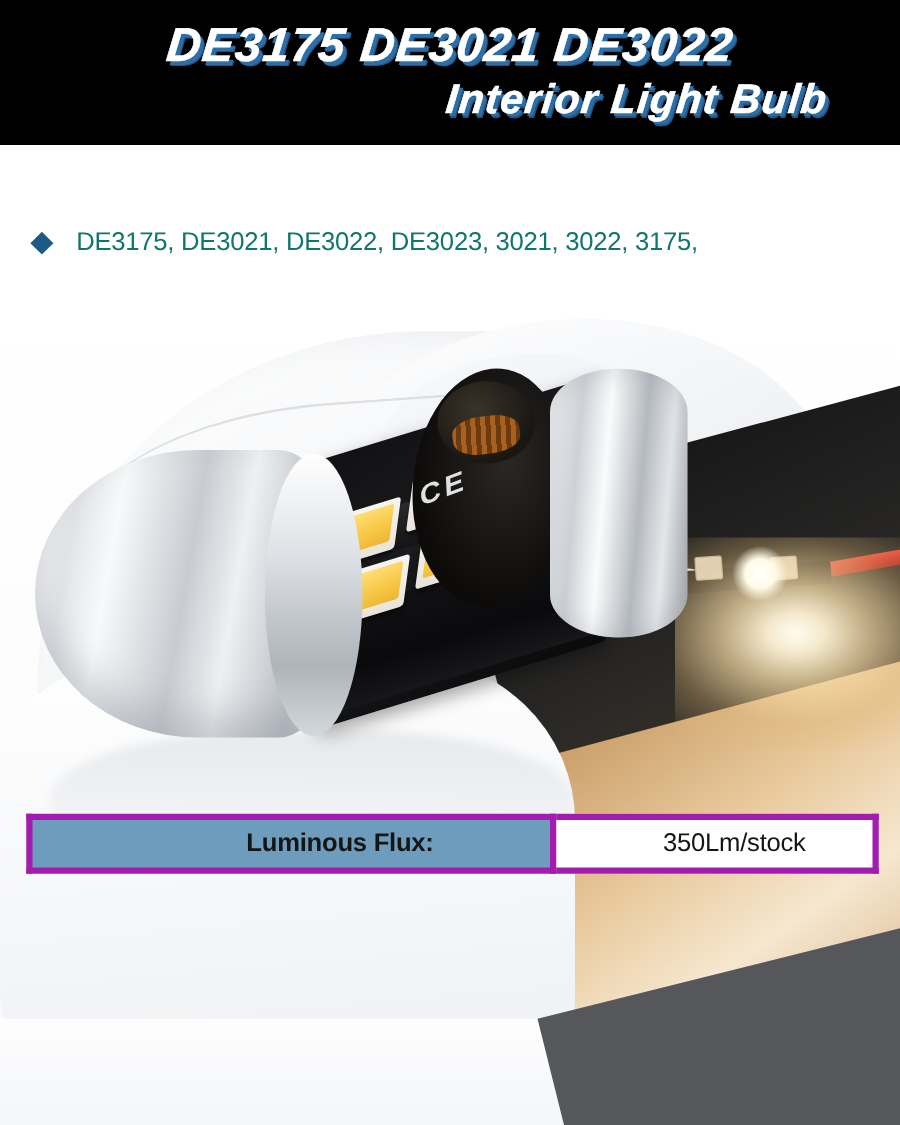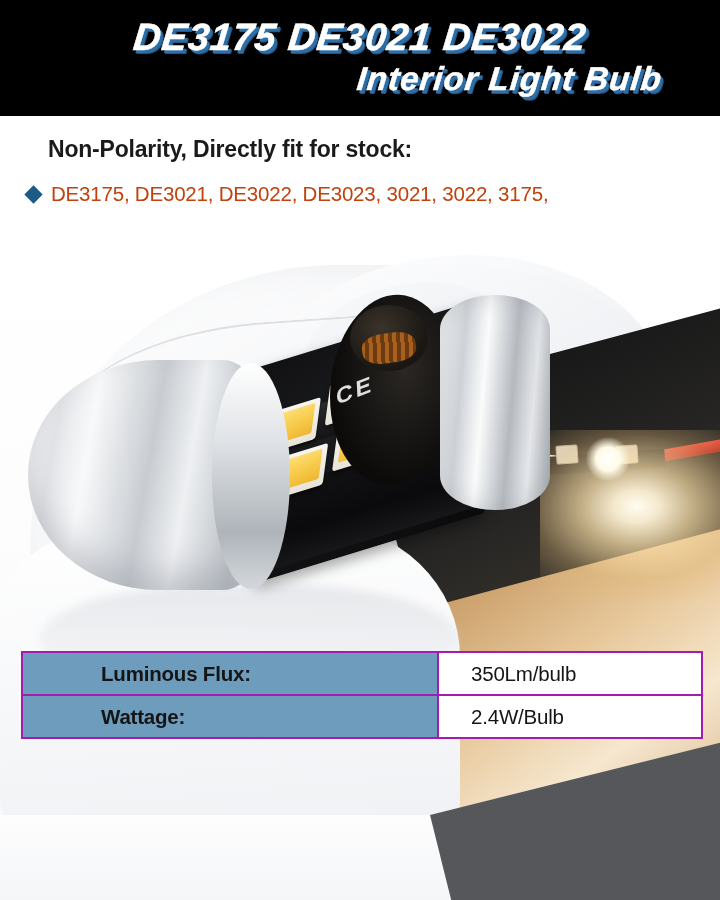--- a/index.html
+++ b/index.html
@@ -38,22 +38,22 @@
   }
 
   
   .fit-heading{
     position:absolute;left:48px;top:136px;
     font-size:23px;font-weight:bold;color:#1a1a1a;
     letter-spacing:-0.2px;
   }
   .bullet-row{
     position:absolute;left:27px;
-    font-size:20.5px;color:#c2410c;
-    display:flex;align-items:center;gap:11px;
+    font-size:20.5px;color:#0f766e;
+    display:flex;align-items:center;gap:21px;
     letter-spacing:-0.2px;
   }
   .b1{top:182px;}
   .b2{top:217px;}
   .diamond{
     width:13px;height:13px;background:#1c5b86;
     transform:rotate(45deg);flex:none;
   }
 
   
@@ -246,25 +246,26 @@
 
   
   .spec-table{
     position:absolute;left:21px;top:651px;width:682px;
     border:2px solid #1f6aa5;
     border-collapse:collapse;
     background:#ffffff;
   }
   .spec-table tr{height:43px;}
   .spec-table td{
-    border:2px solid #a21caf;
+    border:5px solid #a21caf;
     padding:0 0 0 78px;
     font-size:20.5px;color:#151515;
     letter-spacing:-0.2px;
     vertical-align:middle;
+    text-align:center;
   }
   .spec-label{
     width:336px;
     background:#6e9cbc;
     font-weight:bold;
     padding-left:78px !important;
   }
   .spec-value{
     background:#ffffff;
     padding-left:32px !important;
@@ -273,21 +274,20 @@
 </head>
 <body>
 
 <div id="page">
 
   <div class="header-band">
     <div class="title-line title-line1">DE3175 DE3021 DE3022</div>
     <div class="title-line title-line2">Interior Light Bulb</div>
   </div>
 
-  <div class="fit-heading">Non-Polarity, Directly fit for stock:</div>
 
   <div class="bullet-row b1">
     <span class="diamond"></span>
     <span>DE3175, DE3021, DE3022, DE3023, 3021, 3022, 3175,</span>
   </div>
 
   <div class="photo">
     <div class="car-body"></div>
     <div class="car-roof"></div>
     <div class="car-window"></div>
@@ -332,22 +332,18 @@
 
       <div class="bulb-cap"></div>
       <div class="bulb-cap-face"></div>
     </div>
   </div>
 
   <table class="spec-table">
     <tbody>
       <tr>
         <td class="spec-label">Luminous Flux:</td>
-        <td class="spec-value">350Lm/bulb</td>
-      </tr>
-      <tr>
-        <td class="spec-label">Wattage:</td>
-        <td class="spec-value">2.4W/Bulb</td>
+        <td class="spec-value">350Lm/stock</td>
       </tr>
     </tbody>
   </table>
 
 </div>
 
 </body></html>

